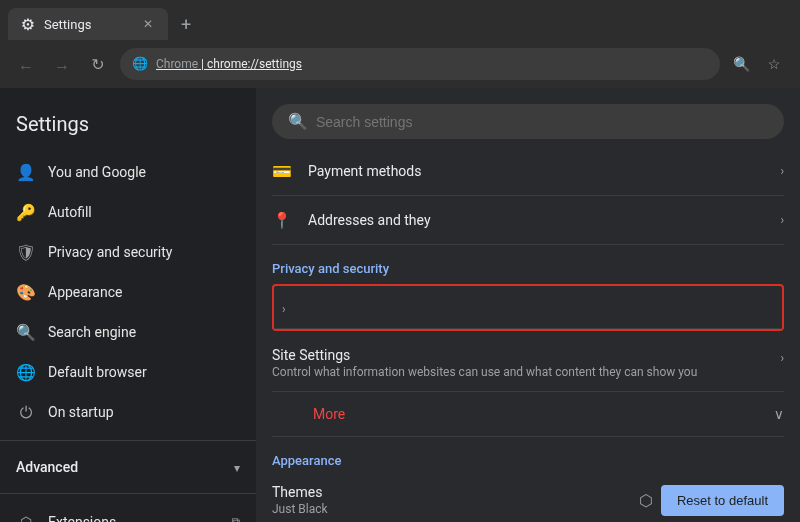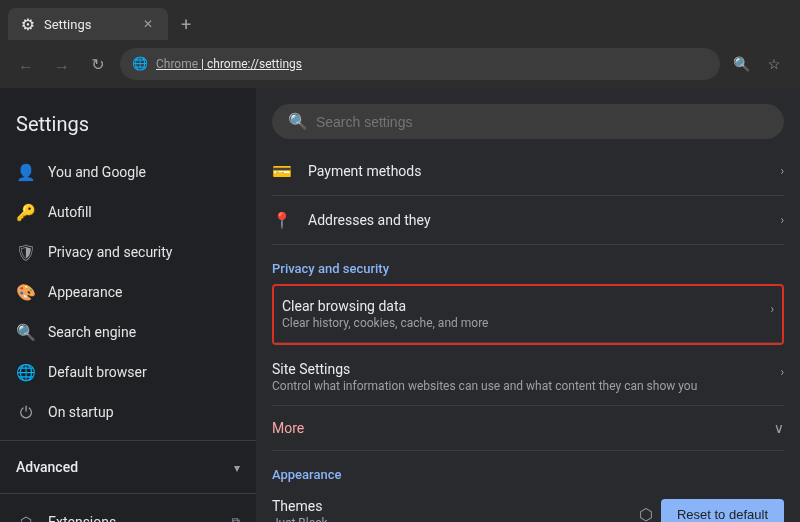--- a/index.html
+++ b/index.html
@@ -346,21 +346,22 @@
       display: flex;
       align-items: center;
       padding: 14px 0;
       border-bottom: 1px solid #3c3c3c;
       cursor: pointer;
     }
 
     .more-label {
       flex: 1;
       font-size: 14px;
-      color: #fca5a5;
+      color: #ef4444;
+      margin-left: 41px;
     }
 
     .more-chevron {
       color: #9aa0a6;
       font-size: 14px;
     }
 
     
     .appearance-section {
       padding: 0 16px;
@@ -525,24 +526,20 @@
         <span class="list-item-text">Addresses and they</span>
         <span class="list-item-arrow">›</span>
       </div>
     </div>
 
     <div class="section-list">
       <div class="section-heading">Privacy and security</div>
 
       <div class="highlighted-item">
         <div class="list-item-multi" style="padding: 12px 8px;">
-          <div class="list-item-multi-text">
-            <div class="list-item-main">Clear browsing data</div>
-            <div class="list-item-sub">Clear history, cookies, cache, and more</div>
-          </div>
           <span class="list-item-multi-arrow">›</span>
         </div>
       </div>
 
       <div class="list-item-multi" style="padding: 12px 0;">
         <div class="list-item-multi-text">
           <div class="list-item-main">Site Settings</div>
           <div class="list-item-sub">Control what information websites can use and what content they can show you</div>
         </div>
         <span class="list-item-multi-arrow">›</span>

